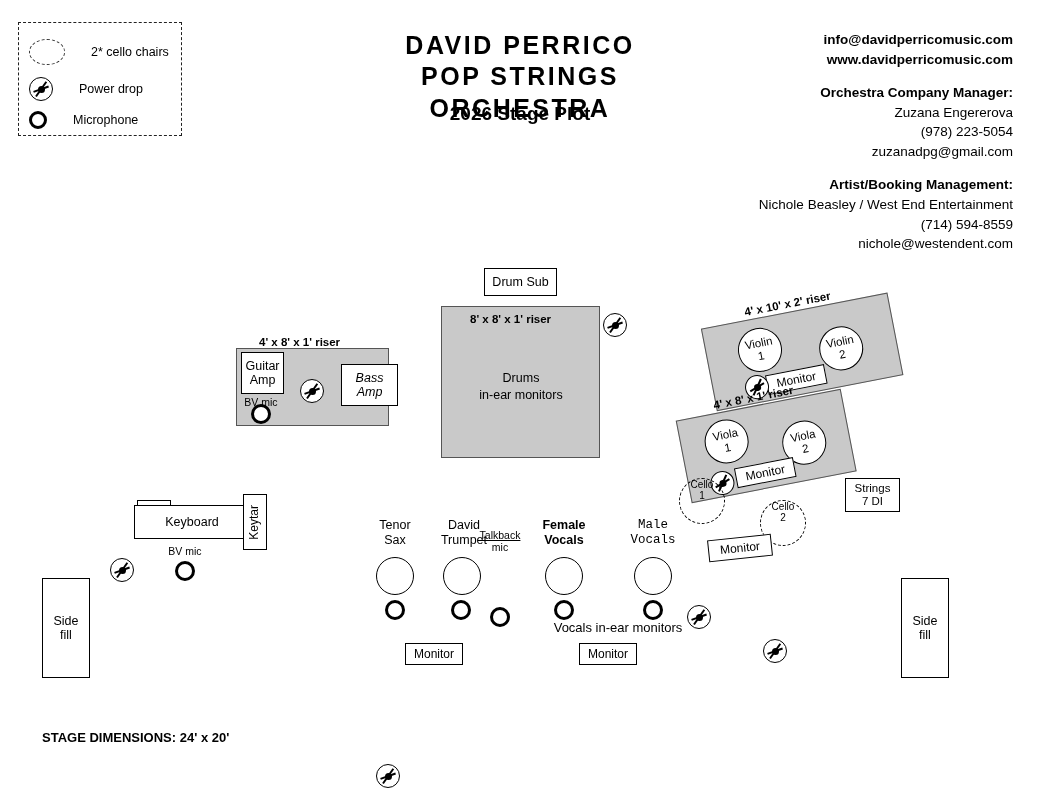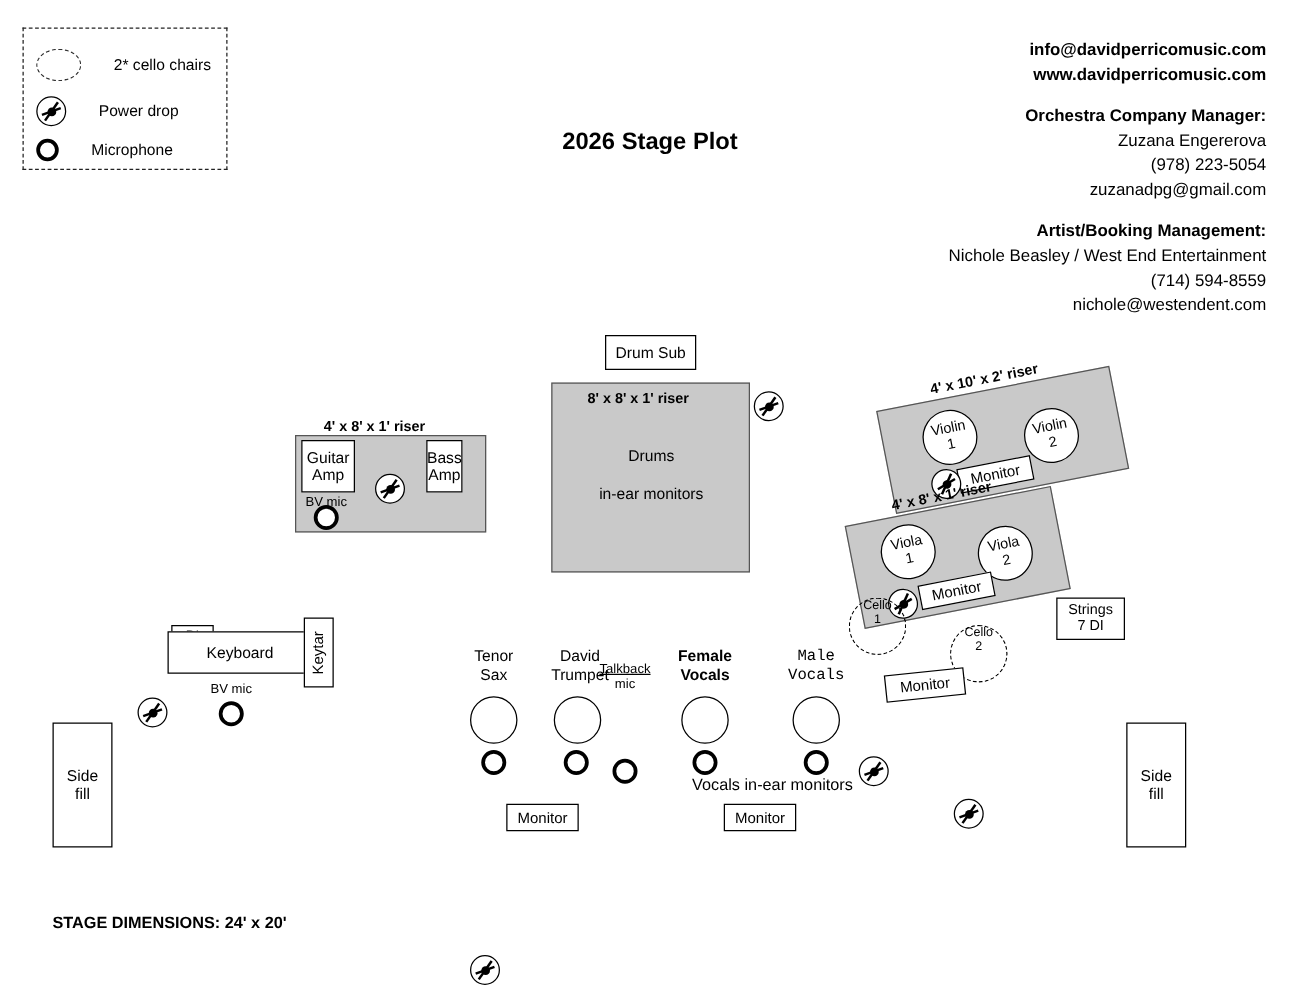--- a/index.html
+++ b/index.html
@@ -194,20 +194,24 @@
           <i></i>
         </span>
       <span class="legend-label">Power drop</span>
     </div>
     <div class="legend-row">
       <span class="mic-dot"></span>
       <span class="legend-label">Microphone</span>
     </div>
   </div>
 
+  <div class="abs title-main">
+    <div>DAVID PERRICO</div>
+    <div>POP STRINGS ORCHESTRA</div>
+  </div>
   <div class="abs title-sub">2026 Stage Plot</div>
 
   <div class="abs contact">
     <div class="b">info@davidperricomusic.com</div>
     <div class="site">www.davidperricomusic.com</div>
     <div class="gap"></div>
     <div class="b">Orchestra Company Manager:</div>
     <div>Zuzana Engererova</div>
     <div>(978) 223-5054</div>
     <div>zuzanadpg@gmail.com</div>
@@ -215,37 +219,37 @@
     <div class="b">Artist/Booking Management:</div>
     <div>Nichole Beasley / West End Entertainment</div>
     <div>(714) 594-8559</div>
     <div>nichole@westendent.com</div>
   </div>
 
   <div class="abs box" style="left:484px; top:268px; width:73px; height:28px;">Drum Sub</div>
 
   <div class="abs riser" style="left:441px; top:306px; width:159px; height:152px;"></div>
   <div class="abs riser-label" style="left:470px; top:313px;">8' x 8' x 1' riser</div>
-  <div class="abs txt" style="left:461px; top:358px; width:120px;">Drums</div>
+  <div class="abs txt" style="left:461px; top:371px; width:120px;">Drums</div>
   <div class="abs txt" style="left:451px; top:388px; width:140px;">in-ear monitors</div>
 
   <div class="abs power-drop" style="left:603px; top:313px;">
       <i></i>
     </div>
 
   <div class="abs riser-label" style="left:259px; top:336px;">4' x 8' x 1' riser</div>
   <div class="abs riser" style="left:236px; top:348px; width:153px; height:78px;"></div>
 
   <div class="abs box" style="left:241px; top:352px; width:43px; height:42px;">
     <div>
       <div>Guitar</div>
       <div>Amp</div>
     </div>
   </div>
-  <div class="abs box" style="left:341px; top:352px; width:29px; height:42px;">
+  <div class="abs box" style="left:341px; top:364px; width:57px; height:42px;font-style:italic;">
     <div>
       <div>Bass</div>
       <div>Amp</div>
     </div>
   </div>
   <div class="abs power-drop" style="left:300px; top:355px;">
       <i></i>
     </div>
   <div class="abs txt-small" style="left:236px; top:396px; width:50px;">BV mic</div>
   <div class="abs mic-dot" style="left:251px; top:404px; width:20px; height:20px;"></div>

